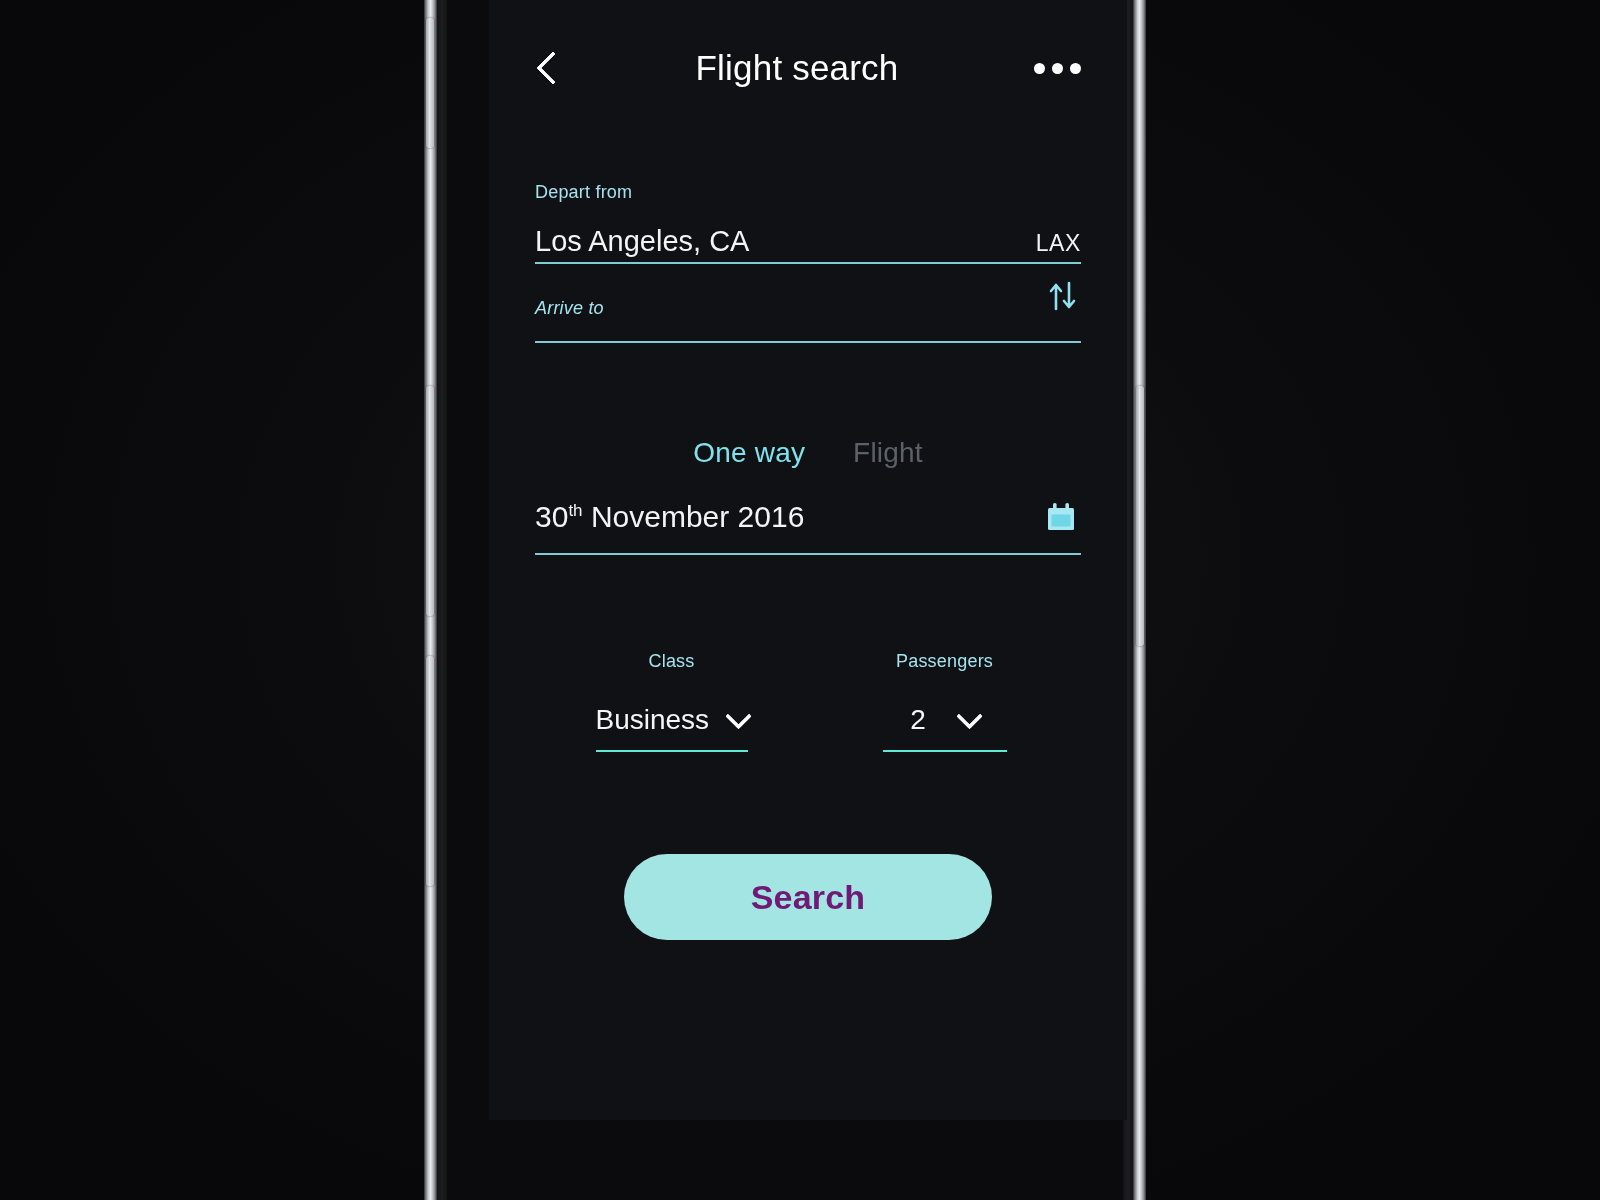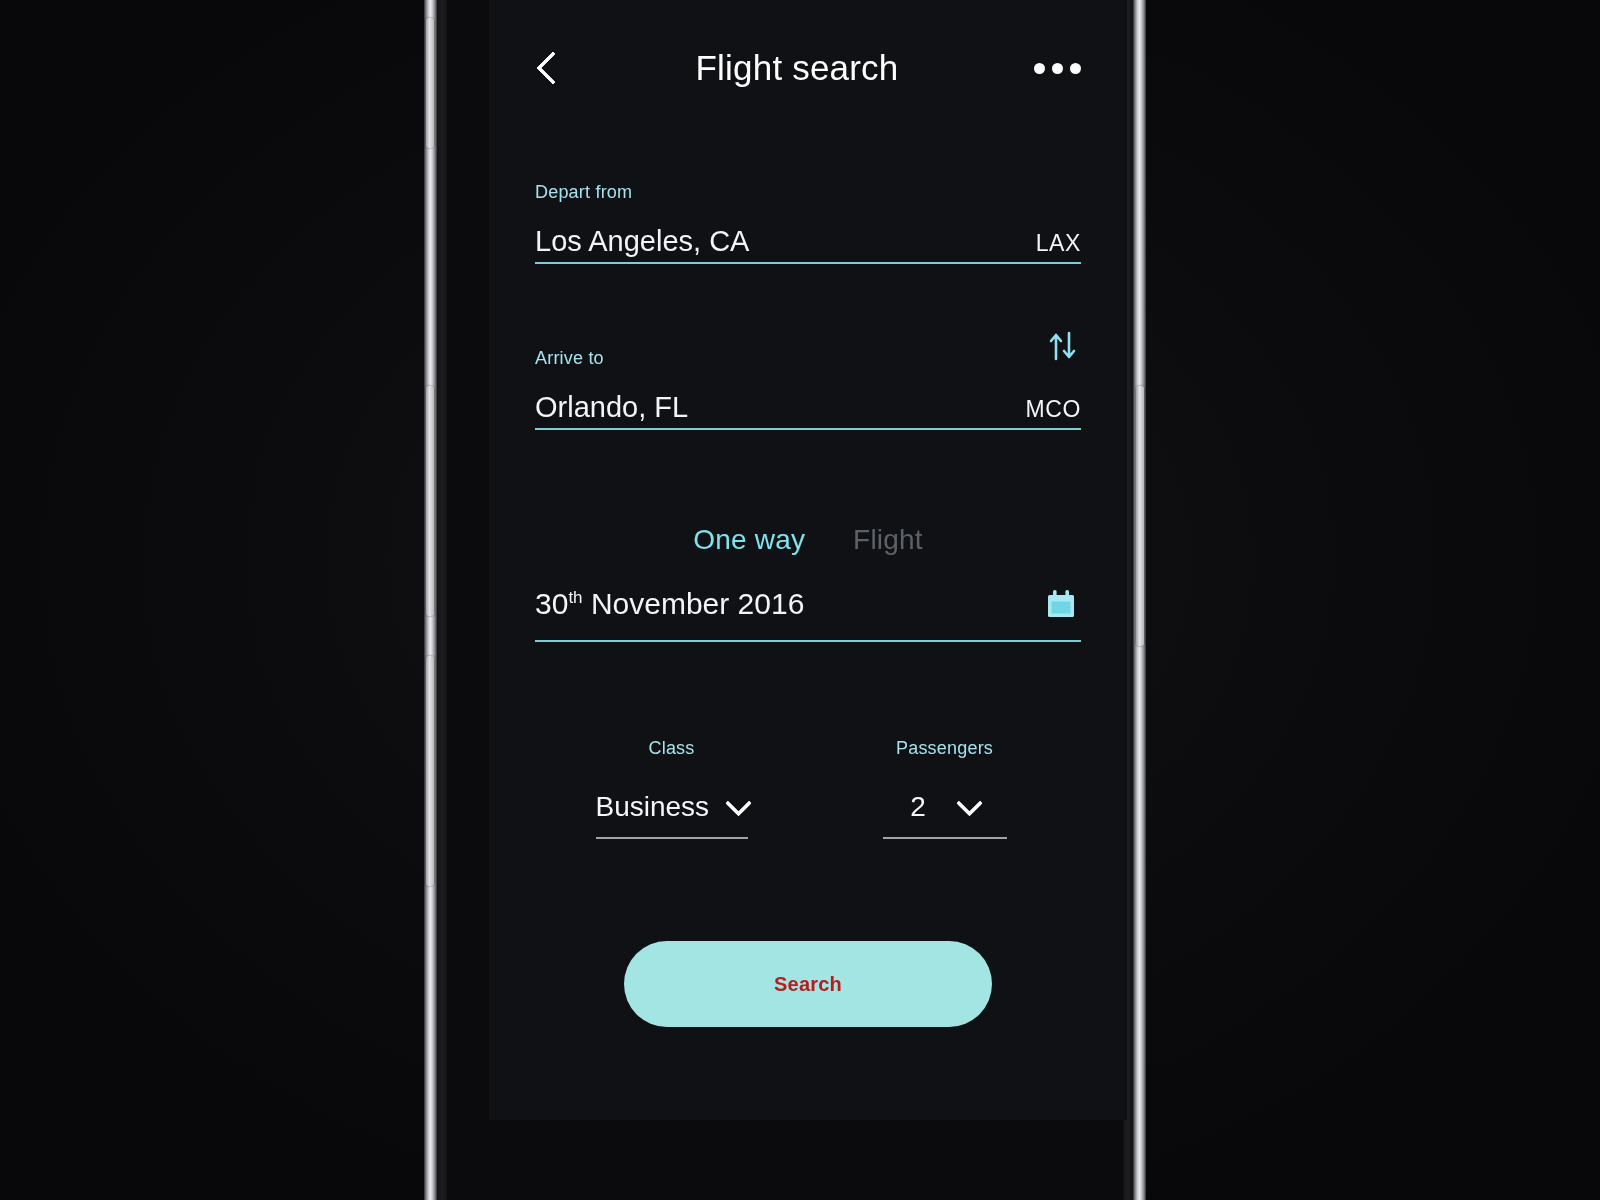--- a/index.html
+++ b/index.html
@@ -174,21 +174,21 @@
     color: #f2f4f6;
     letter-spacing: .6px;
   }
   .underline {
     height: 2px;
     background: #7fcdd4;
     width: 100%;
   }
 
   .field-block { position: relative; }
-  .field-block + .field-block { margin-top: 84px; }
+  .field-block + .field-block { margin-top: 34px; font-style: italic; }
 
   .swap-btn {
     position: absolute;
     right: -2px;
     top: -22px;
     width: 40px; height: 40px;
     display: flex; align-items: center; justify-content: center;
     cursor: pointer;
   }
 
@@ -249,21 +249,21 @@
     color: #a5e3ef;
     margin-bottom: 32px;
     letter-spacing: .2px;
   }
   .sel-control {
     width: 152px;
     display: flex;
     align-items: center;
     justify-content: space-between;
     padding-bottom: 14px;
-    border-bottom: 2px solid #a3a3a3;
+    border-bottom: 2px solid #5eead4;
     cursor: pointer;
   }
   .sel-control.narrow {
     width: 124px;
     justify-content: center;
     gap: 34px;
   }
   .sel-value {
     font-size: 28px;
     color: #f4f6f8;
@@ -281,23 +281,23 @@
     display: flex;
     justify-content: center;
     margin-top: 102px;
   }
   .search-btn {
     width: 368px;
     height: 86px;
     border-radius: 44px;
     background: #a3e5e3;
     border: none;
-    color: #b91c1c;
+    color: #701a75;
     font-family: "Liberation Sans", sans-serif;
-    font-size: 20px;
+    font-size: 34px;
     font-weight: bold;
     letter-spacing: .2px;
     cursor: pointer;
   }
 </style>
 </head>
 <body>
 
 <div id="scene">
 
@@ -341,24 +341,20 @@
               <div class="underline"></div>
             </div>
 
             <div class="field-block">
               <div class="field-label">Arrive to</div>
               <div class="swap-btn">
                 <svg width="30" height="32" viewBox="0 0 30 32" fill="none" aria-hidden="true">
                   <path d="M8 29 L8 5 M8 5 L3 11 M8 5 L13 11" stroke="#8fe0f0" stroke-width="2.6" stroke-linecap="round" stroke-linejoin="round"></path>
                   <path d="M21 3 L21 27 M21 27 L16 21 M21 27 L26 21" stroke="#8fe0f0" stroke-width="2.6" stroke-linecap="round" stroke-linejoin="round"></path>
                 </svg>
-              </div>
-              <div class="field-row">
-                <span class="field-value">Orlando, FL</span>
-                <span class="field-code">MCO</span>
               </div>
               <div class="underline"></div>
             </div>
 
             <div class="trip-tabs">
               <div class="trip-tab active">One way</div>
               <div class="trip-tab inactive">Flight</div>
             </div>
 
             <div class="date-block">

